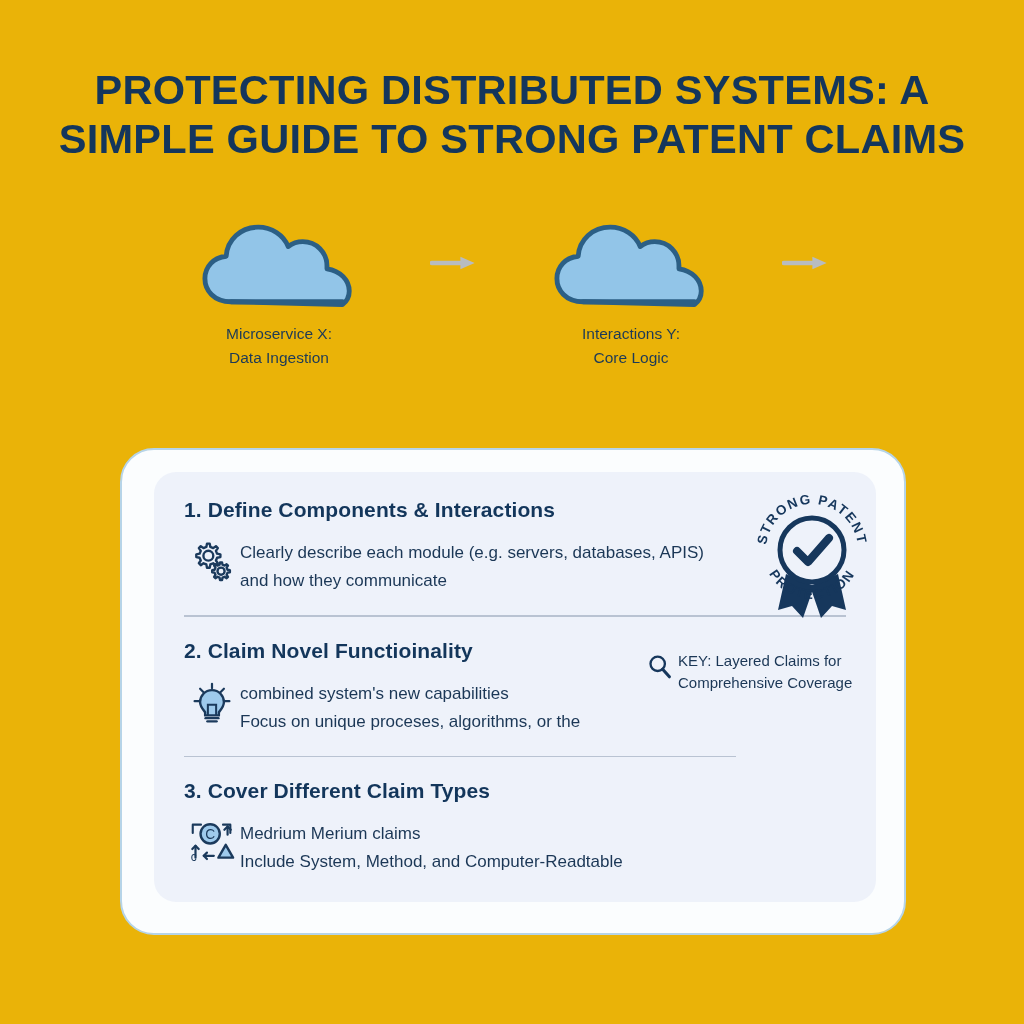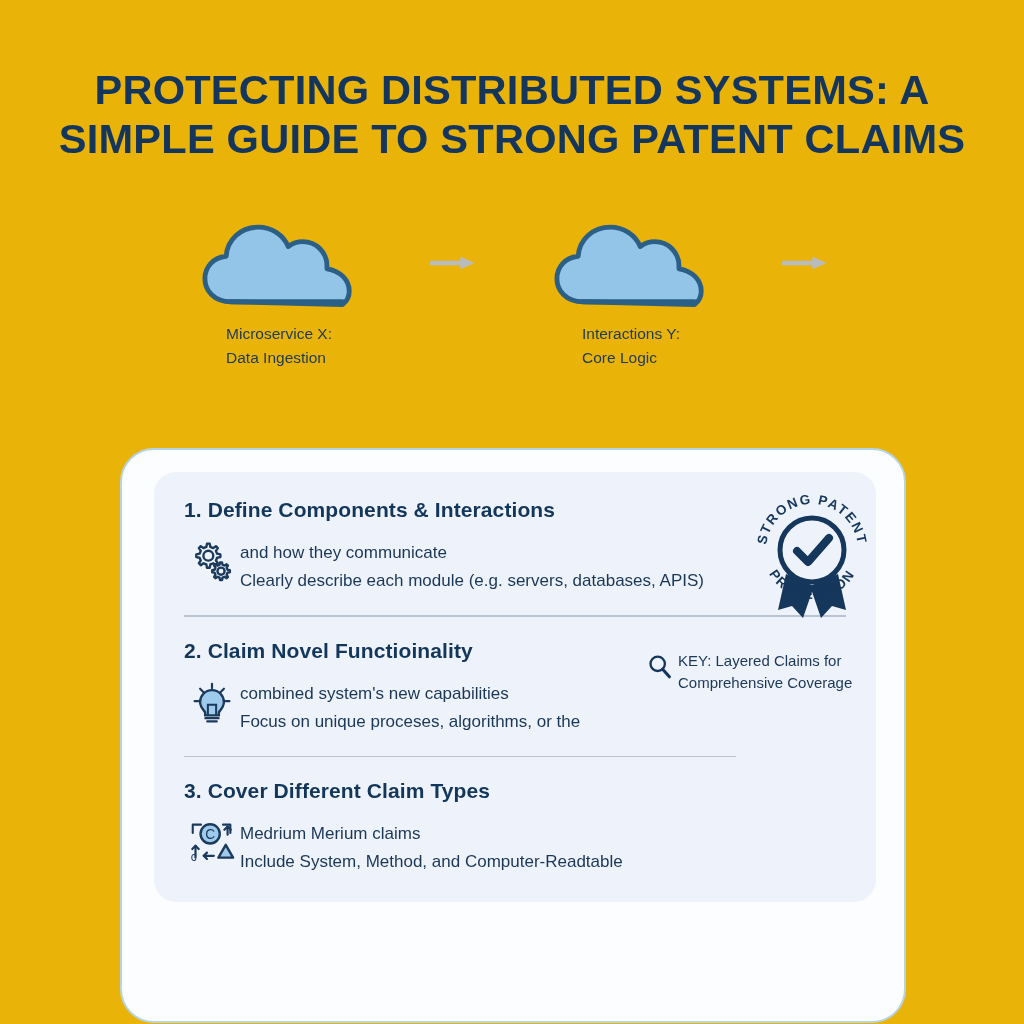--- a/index.html
+++ b/index.html
@@ -51,41 +51,42 @@
   }
   .node {
     width: 186px;
     display: flex;
     flex-direction: column;
     align-items: center;
   }
   .cloud-wrap { width: 155px; height: 90px; }
   .node-label {
     margin-top: 14px;
+    text-align: center;
     font-size: 15.5px;
     line-height: 24px;
     color: #1d3a57;
     font-family: "Liberation Sans", sans-serif;
   }
   .arrow-wrap {
     width: 62px;
     height: 90px;
     display: flex;
     align-items: center;
     justify-content: center;
     flex: 0 0 auto;
   }
 
   
   .card-outer {
     position: absolute;
     left: 120px;
     top: 448px;
     width: 786px;
-    height: 575px;
+    height: 487px;
     border: 2.5px solid #b6d4e8;
     border-radius: 34px;
     background: #fbfdfe;
   }
   .card-inner {
     position: absolute;
     left: 32px;
     top: 22px;
     width: 722px;
     height: 430px;
@@ -240,22 +241,22 @@
                          L40 38.1 L41.5 40.3 L40 41.8 L37.8 40.3 L35.5 41.3
                          L35 43.9 L32.8 43.9 L32.3 41.3 L30 40.3 L27.8 41.8
                          L26.3 40.3 L27.8 38.1 L26.8 35.8 L24.2 35.3 L24.2 33.1
                          L26.8 32.6 L27.8 30.3 L26.3 28.1 L27.8 26.5 L30 28.1
                          L32.3 27.1 Z"></path>
                 <circle cx="33.9" cy="34.2" r="3.9"></circle>
               </g>
             </svg>
           </div>
           <div class="step-text">
+            <div>Clearly describe each module (e.g. servers, databases, APIS)</div>
             <div>and how they communicate</div>
-            <div>Clearly describe each module (e.g. servers, databases, APIS)</div>
           </div>
         </div>
       </div>
 
       <div class="divider full"></div>
 
       <div class="step" style="margin-top:22px;">
         <div class="step-title">2. Claim Novel Functioinality</div>
         <div class="step-body">
           <div class="step-icon">

